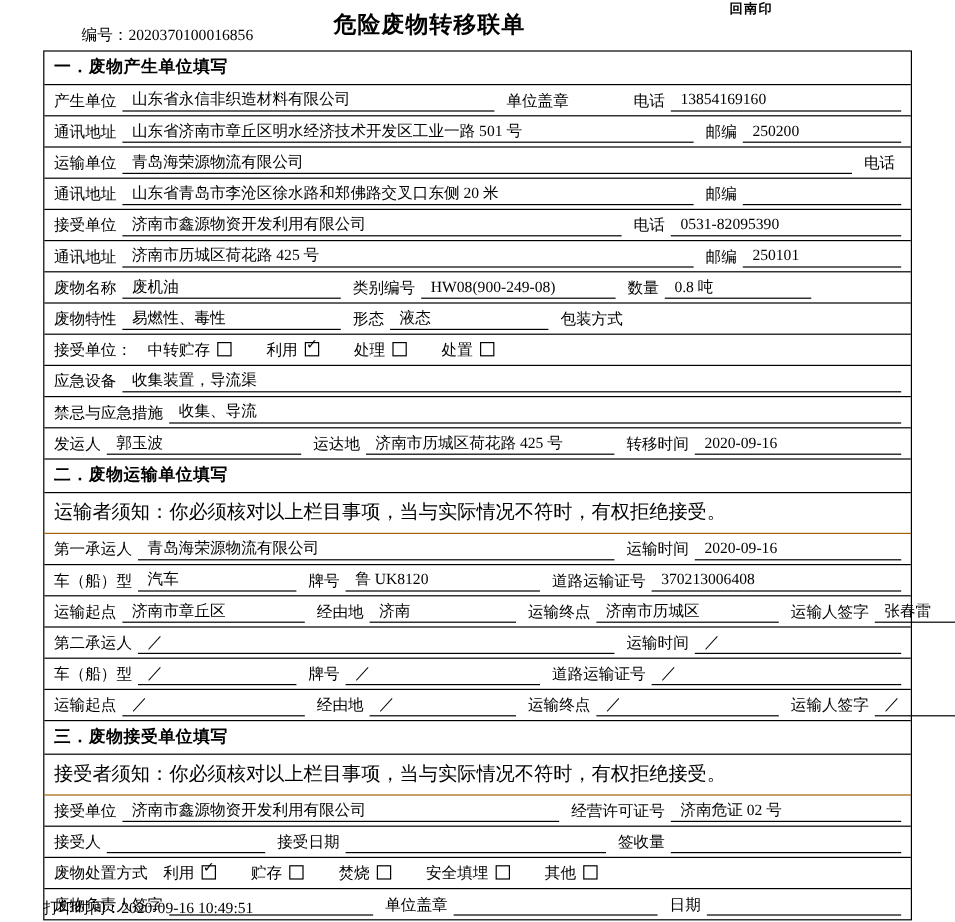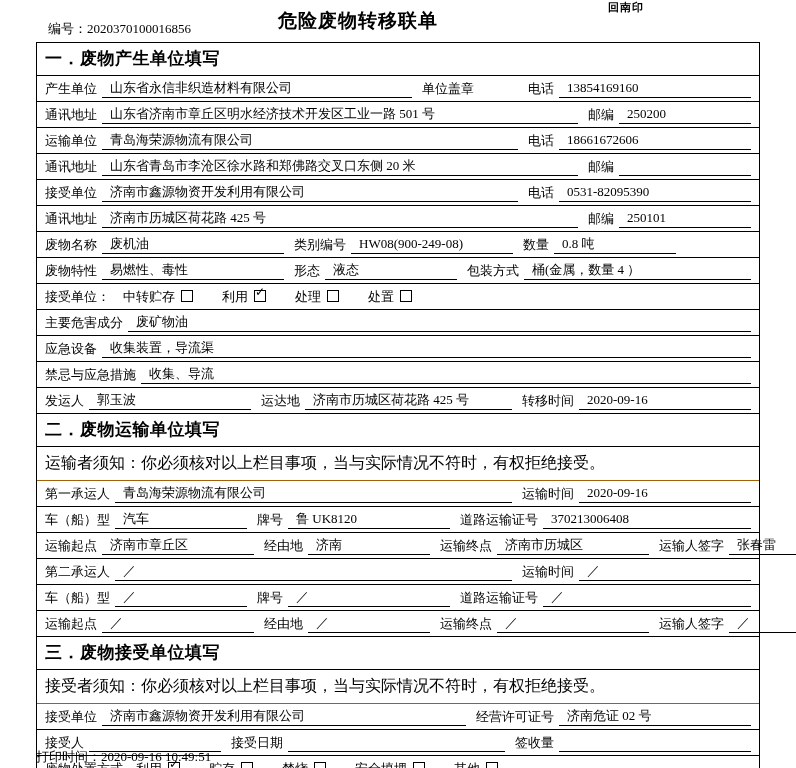--- a/index.html
+++ b/index.html
@@ -38,40 +38,40 @@
     left: 0;
     width: 716px;
     text-align: center;
     font-size: 19px;
     font-weight: bold;
     letter-spacing: 1px;
   }
   .serial {
     position: absolute;
     top: 20px;
-    left: 48px;
+    left: 68px;
     font-size: 13px;
   }
   .serial .label { }
   .serial .value { }
 
   
   .frame {
     position: absolute;
     top: 42px;
     left: 36px;
     width: 724px;
     border: 1px solid #000;
     box-sizing: border-box;
   }
   .band {
     border-bottom: 1px solid #000;
     padding: 4px 8px 5px 8px;
     font-weight: bold;
-    font-size: 17px;
+    font-size: 14px;
     letter-spacing: 0.5px;
   }
   .row {
     display: flex;
     align-items: flex-end;
     border-bottom: 1px solid #000;
     padding: 4px 8px 3px 8px;
     min-height: 21px;
     box-sizing: border-box;
   }
@@ -175,21 +175,20 @@
       <span class="lbl">通讯地址</span>
       <span class="fill w-addr">山东省济南市章丘区明水经济技术开发区工业一路 501 号</span>
       <span class="lbl">邮编</span>
       <span class="fill w-zip last">250200</span>
     </div>
 
     <div class="row">
       <span class="lbl">运输单位</span>
       <span class="fill w-addr">青岛海荣源物流有限公司</span>
       <span class="lbl">电话</span>
-      <span class="fill w-tel last">18661672606</span>
     </div>
 
     <div class="row">
       <span class="lbl">通讯地址</span>
       <span class="fill w-addr">山东省青岛市李沧区徐水路和郑佛路交叉口东侧 20 米</span>
       <span class="lbl">邮编</span>
       <span class="fill w-zip last"></span>
     </div>
 
     <div class="row">
@@ -214,37 +213,32 @@
       <span class="lbl">数量</span>
       <span class="fill w-qty last">0.8 吨</span>
     </div>
 
     <div class="row">
       <span class="lbl">废物特性</span>
       <span class="fill w-prop">易燃性、毒性</span>
       <span class="lbl">形态</span>
       <span class="fill w-form">液态</span>
       <span class="lbl">包装方式</span>
-      <span class="fill w-pack last">桶(金属，数量  4 ）</span>
     </div>
 
     <div class="row">
       <span class="lbl">接受单位：</span>
       <span class="optwrap">
         <span class="opt"><span>中转贮存</span><span class="cb"></span></span>
         <span class="opt"><span>利用</span><span class="cb checked"></span></span>
         <span class="opt"><span>处理</span><span class="cb"></span></span>
         <span class="opt"><span>处置</span><span class="cb"></span></span>
       </span>
     </div>
 
-    <div class="row">
-      <span class="lbl">主要危害成分</span>
-      <span class="fill w-addr last">废矿物油</span>
-    </div>
 
     <div class="row">
       <span class="lbl">应急设备</span>
       <span class="fill w-addr last">收集装置，导流渠</span>
     </div>
 
     <div class="row">
       <span class="lbl">禁忌与应急措施</span>
       <span class="fill w-addr last">收集、导流</span>
     </div>

